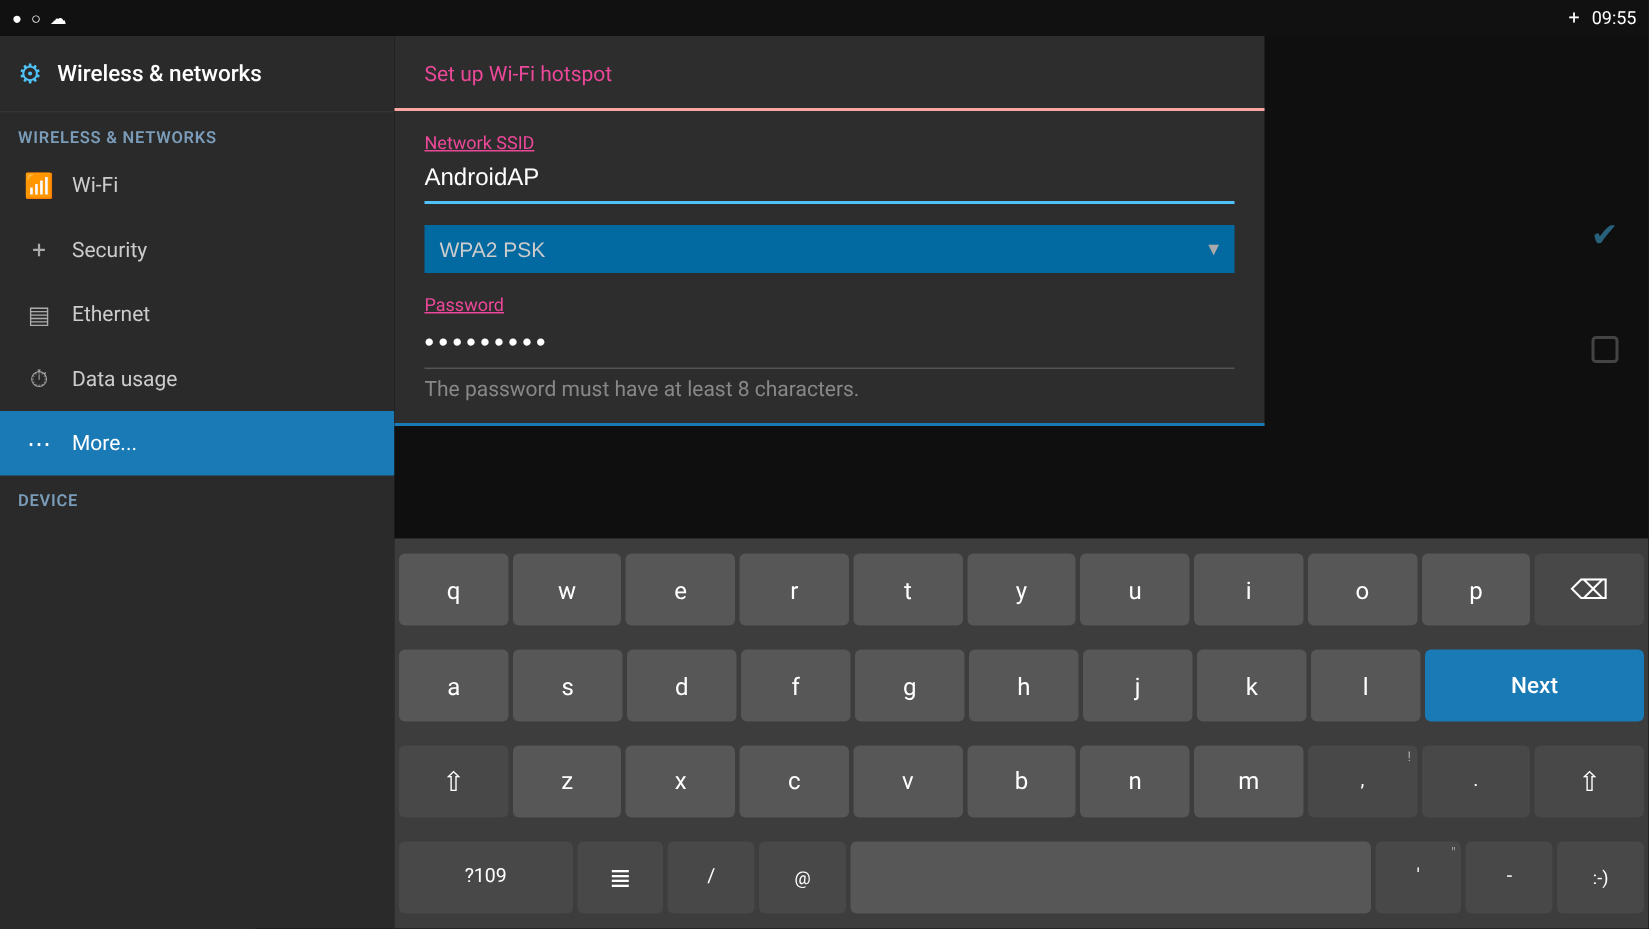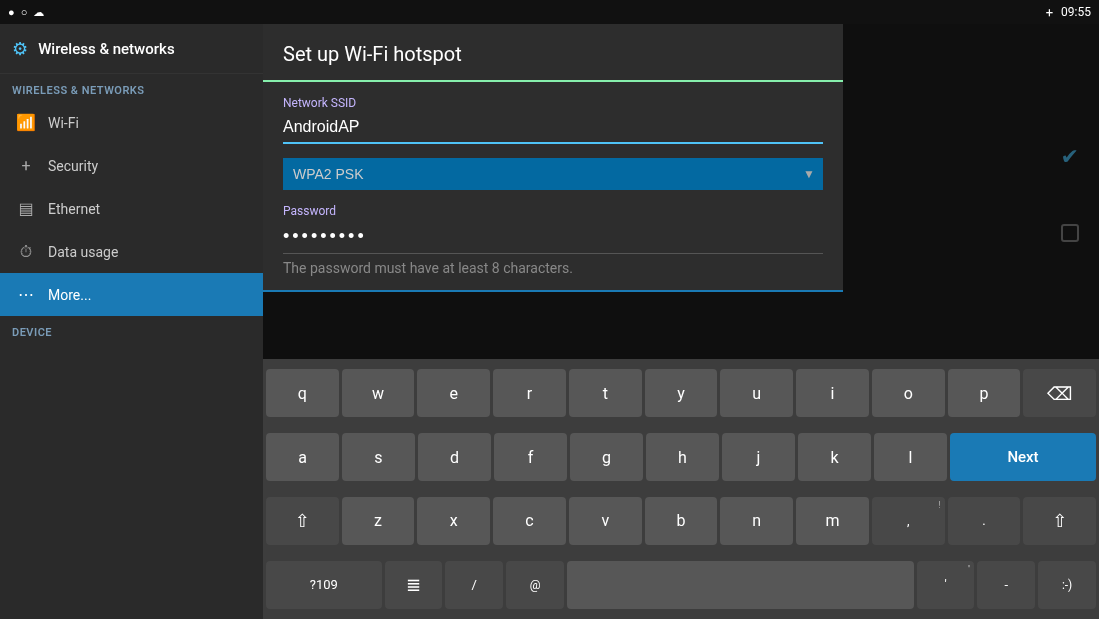--- a/index.html
+++ b/index.html
@@ -117,33 +117,34 @@
     .dialog {
       position: absolute;
       top: 0; left: 0;
       right: 0;
       max-width: 580px;
       background: #2d2d2d;
       z-index: 20;
       border-bottom: 2px solid #1a7ab5;
     }
     .dialog-title {
-      color: #ffffff;
-      font-size: 20px;
+      color: #ec4899;
+      font-size: 14px;
       font-weight: 400;
       padding: 18px 20px 14px 20px;
-      border-bottom: 2px solid #86efac;
+      border-bottom: 2px solid #fca5a5;
     }
     .dialog-body {
       padding: 14px 20px;
     }
     .field-label {
-      color: #c4b5fd;
+      color: #ec4899;
       font-size: 12px;
       margin-bottom: 4px;
+      text-decoration: underline;
     }
     .field-input {
       width: 100%;
       background: transparent;
       border: none;
       border-bottom: 2px solid #4fc3f7;
       color: #fff;
       font-size: 16px;
       padding: 4px 0 6px 0;
       outline: none;

